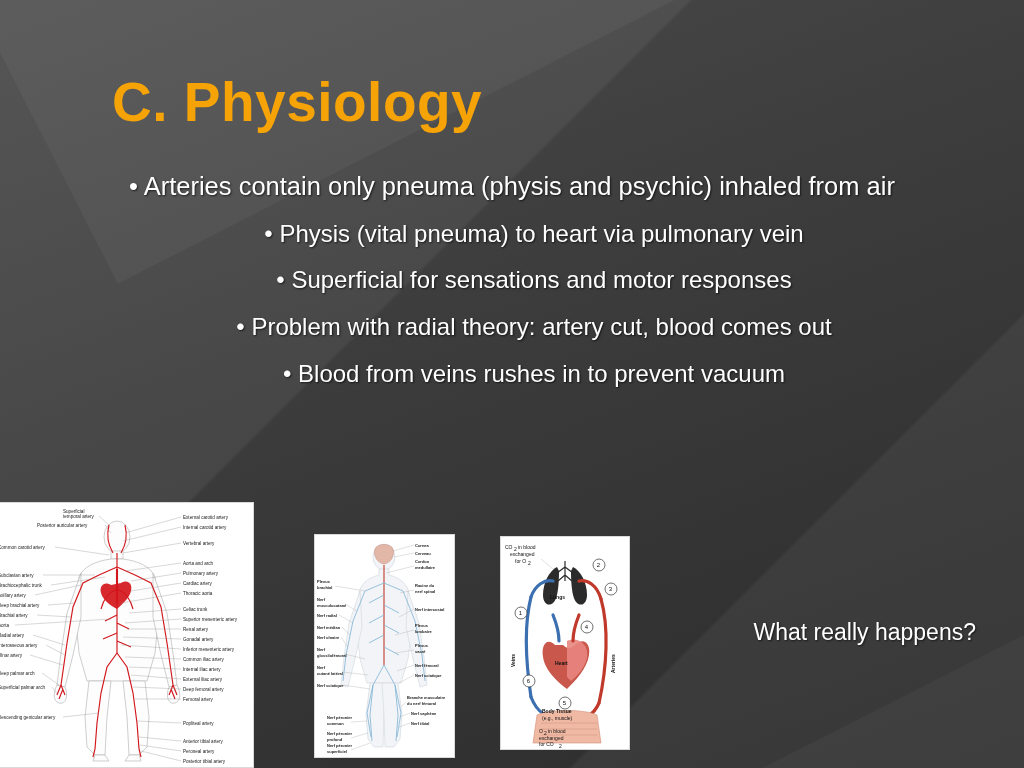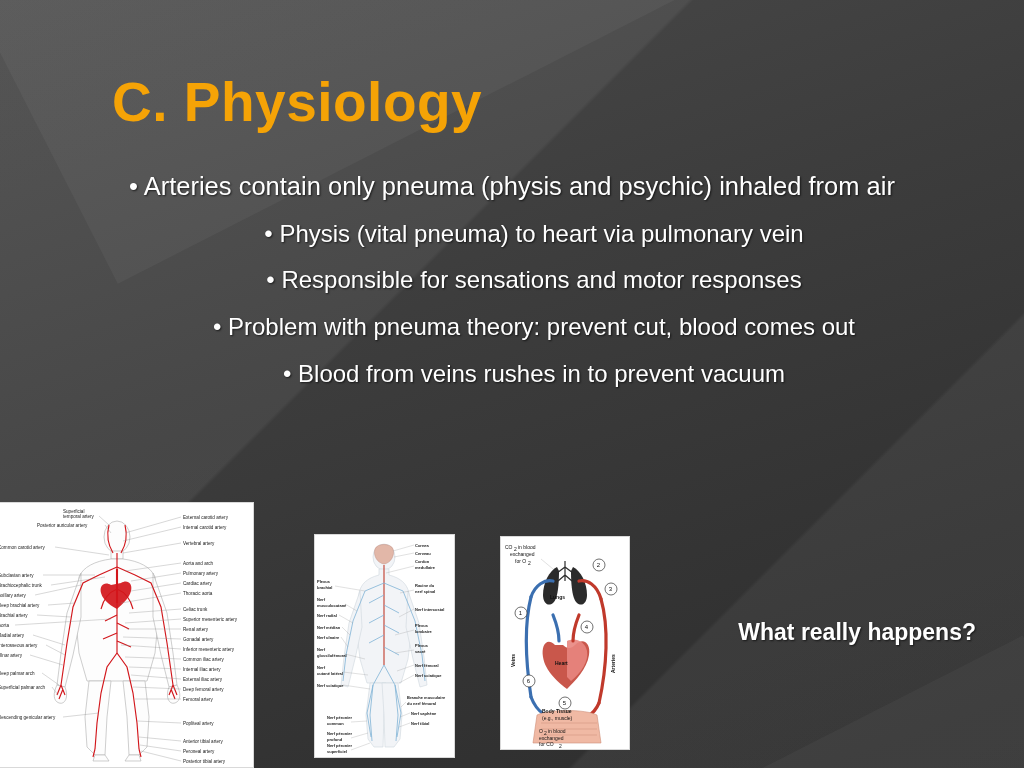--- a/index.html
+++ b/index.html
@@ -90,21 +90,21 @@
   .fig-anatomy { left: -6px; bottom: 0px; width: 258px; height: 264px; }
   .fig-nervous { left: 314px; bottom: 10px; width: 139px; height: 222px; }
   .fig-circul  { left: 500px; bottom: 18px; width: 128px; height: 212px; }
 
   .caption {
     position: absolute;
     right: 48px;
     bottom: 122px;
     color: #ffffff;
     font-size: 23px;
-    font-weight: bold;
+    font-weight: normal;
     text-shadow: 1px 1px 2px rgba(0,0,0,0.6);
     white-space: nowrap;
   }
 
   
   .body-svg, .nerve-svg, .circ-svg { display: block; width: 100%; height: 100%; }
   .lbl { font-family: "Liberation Sans", sans-serif; font-size: 4.6px; fill: #1a1a1a; }
   .lbl-t { font-family: "Liberation Sans", sans-serif; font-size: 4.6px; fill: #1a1a1a; }
   .leader { stroke: #8d8d8d; stroke-width: 0.35; fill: none; }
   .art { stroke: #d2161b; fill: none; }
@@ -121,22 +121,22 @@
 
 <div class="slide">
   <div class="sheen-a"></div>
   <div class="sheen-b"></div>
 
   <div class="title">C. Physiology</div>
 
   <div class="bullets">
     <div class="bullet lvl1">• Arteries contain only pneuma (physis and psychic) inhaled from air</div>
     <div class="bullet lvl2">• Physis (vital pneuma) to heart via pulmonary vein</div>
-    <div class="bullet lvl2">• Responsible for sensations and motor responses</div>
-    <div class="bullet lvl2">• Problem with pneuma theory: prevent cut, blood comes out</div>
+    <div class="bullet lvl2">• Superficial for sensations and motor responses</div>
+    <div class="bullet lvl2">• Problem with radial theory: artery cut, blood comes out</div>
     <div class="bullet lvl2">• Blood from veins rushes in to prevent vacuum</div>
   </div>
 
   <div class="images">
 
     <div class="fig fig-anatomy">
       <svg class="body-svg" viewBox="0 0 258 264" preserveAspectRatio="none">
         <rect x="0" y="0" width="258" height="264" fill="#ffffff"></rect>
 
         <g class="bodyline">

